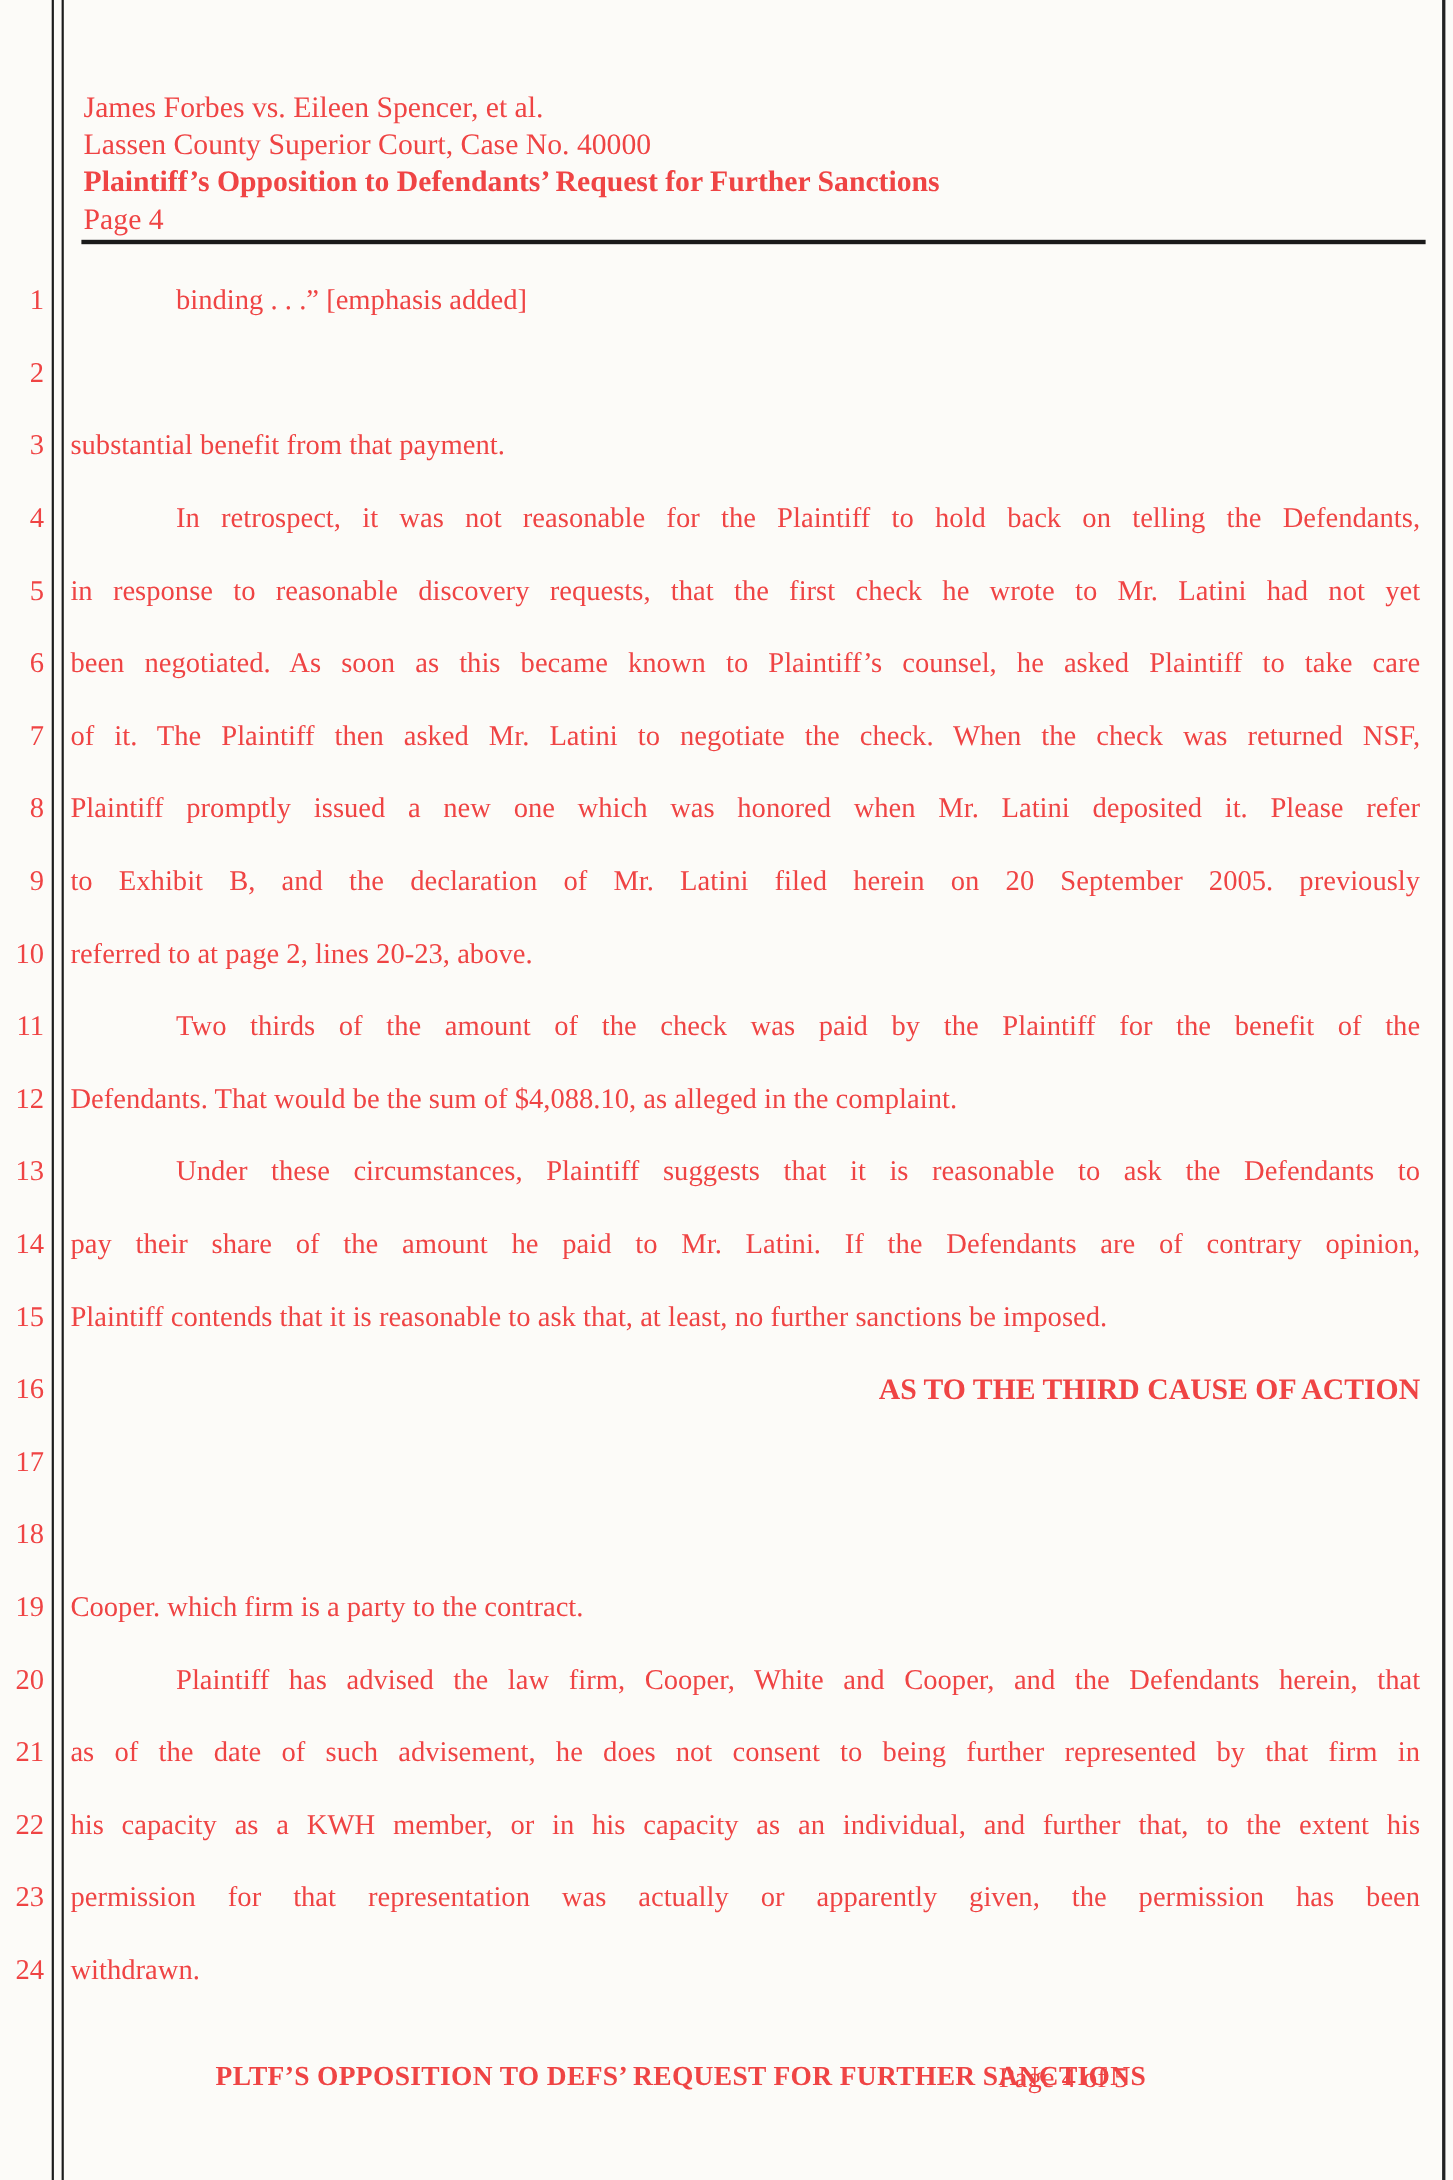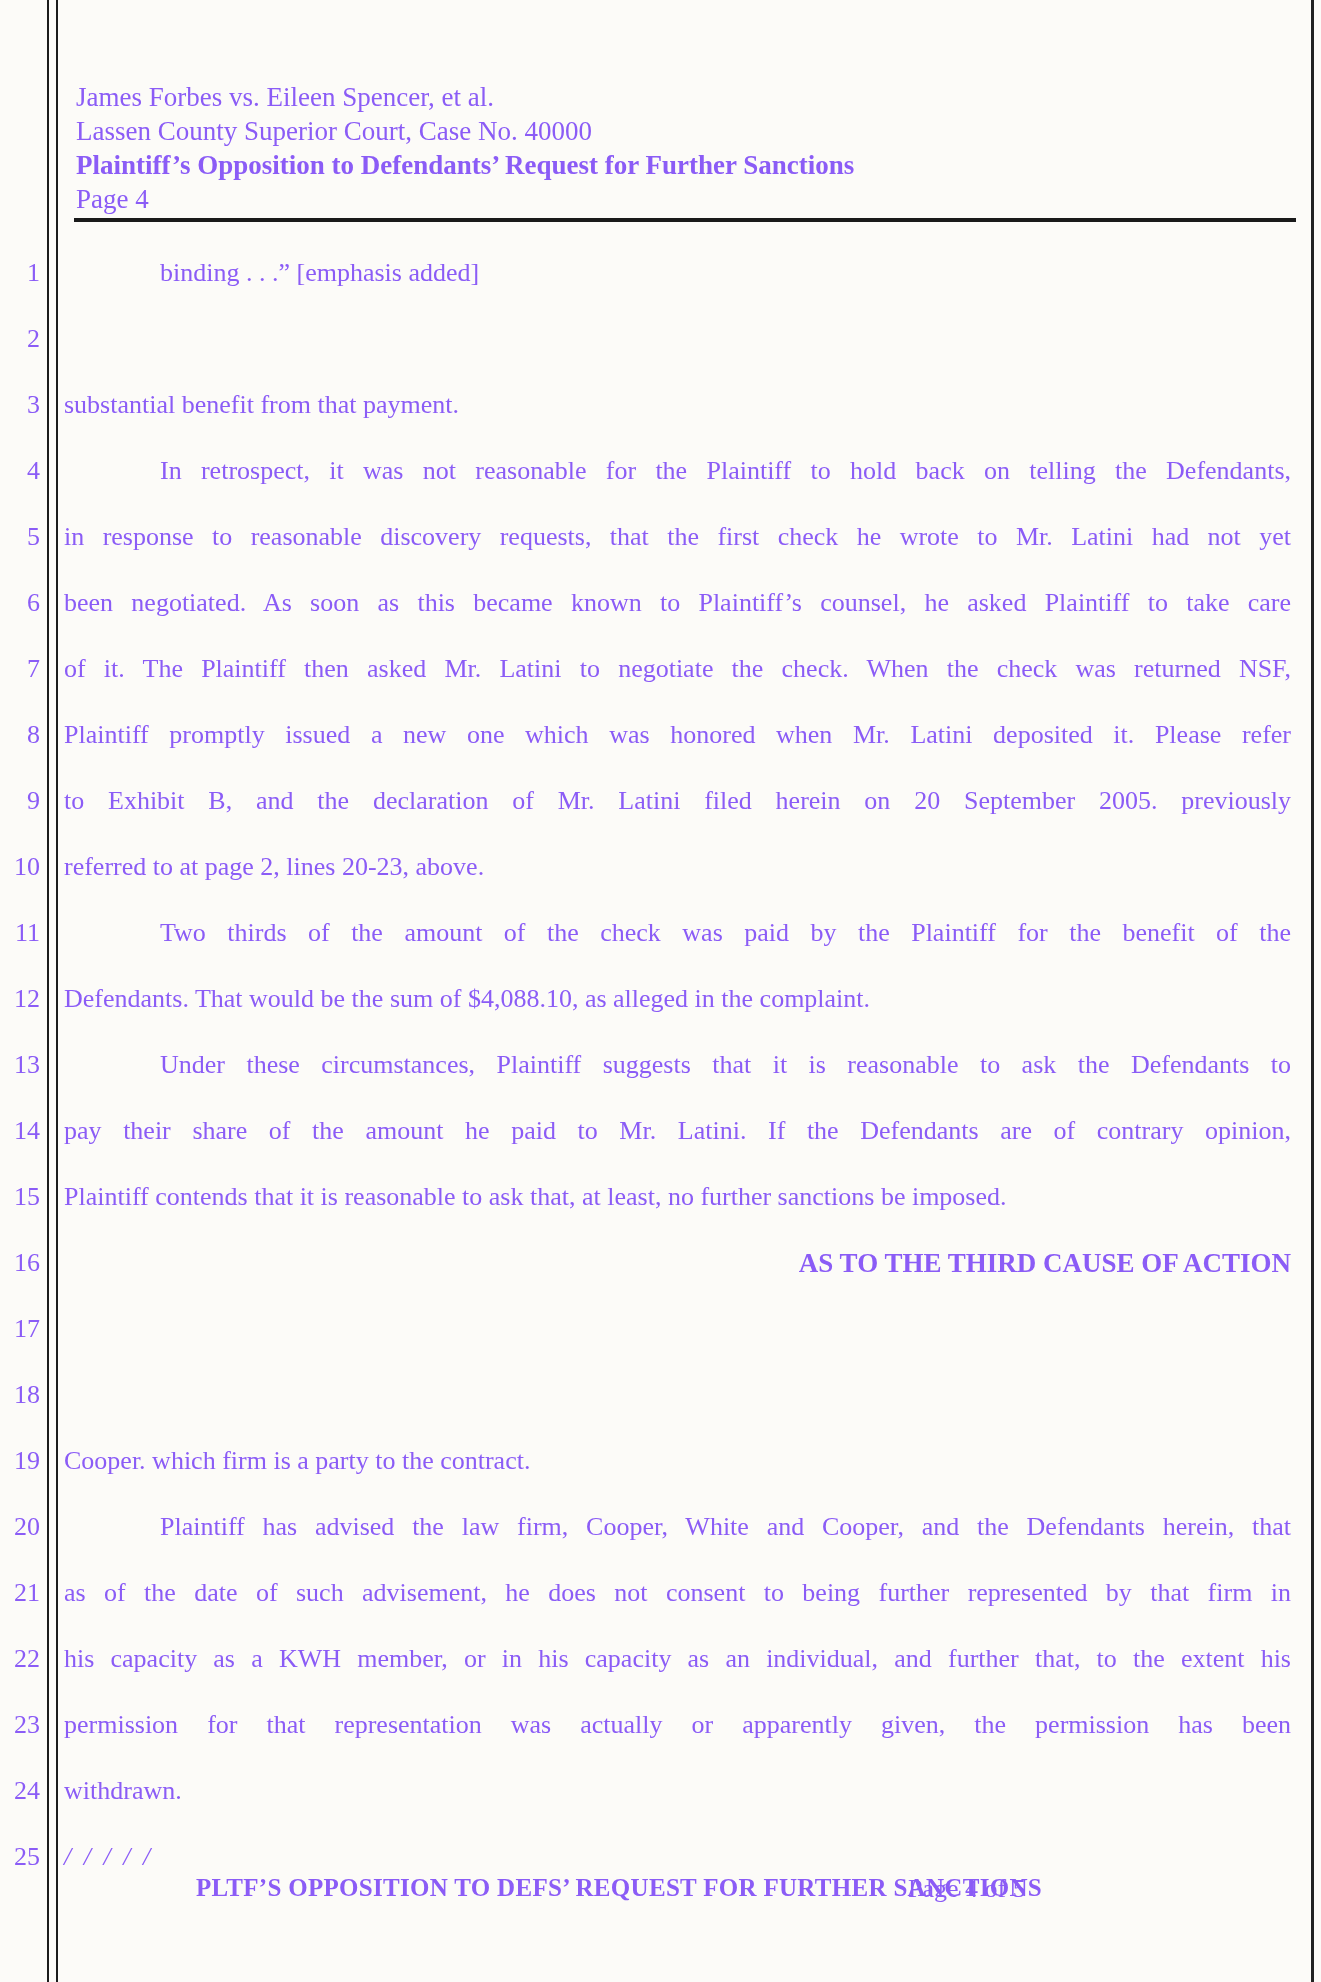--- a/index.html
+++ b/index.html
@@ -2,21 +2,21 @@
 <html><head>
 <meta charset="utf-8">
 <style>
   html,body { margin:0; padding:0; background:#e8e8e6; }
   .page {
     position: relative;
     width: 1321px;
     height: 1982px;
     background: #fcfbf8;
     font-family: "Liberation Serif", "DejaVu Serif", serif;
-    color: #8b5cf6;
+    color: #ef4444;
     overflow: hidden;
   }
   
   .gutter-rule {
     position: absolute;
     left: 47px; top: 0; bottom: 0;
     width: 7px;
     border-left: 2px solid #1c1c1c;
     border-right: 2px solid #1c1c1c;
   }
@@ -193,24 +193,20 @@
         <span class="txt jl">his capacity as a KWH member, or in his capacity as an individual, and further that, to the extent his</span>
       </div>
     <div class="row">
         <span class="num">23</span>
         <span class="txt jl">permission for that representation was actually or apparently given, the permission has been</span>
       </div>
     <div class="row">
         <span class="num">24</span>
         <span class="txt">withdrawn.</span>
       </div>
-    <div class="row">
-        <span class="num">25</span>
-        <span class="txt slashes">/ / / / /</span>
-      </div>
   </div>
 
   <div class="footer">
     <span class="foot-title">PLTF’S OPPOSITION TO DEFS’ REQUEST FOR FURTHER SANCTIONS</span>
     <span class="foot-page">Page 4 of 5</span>
   </div>
 
 </div>
 
 </body></html>

